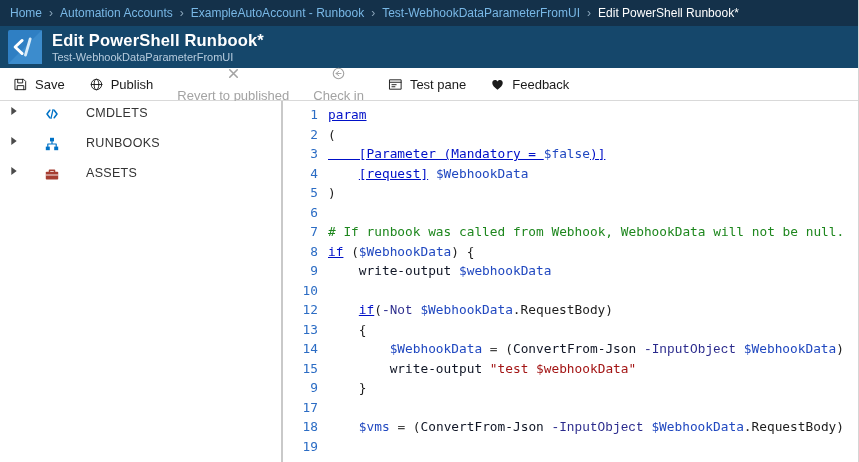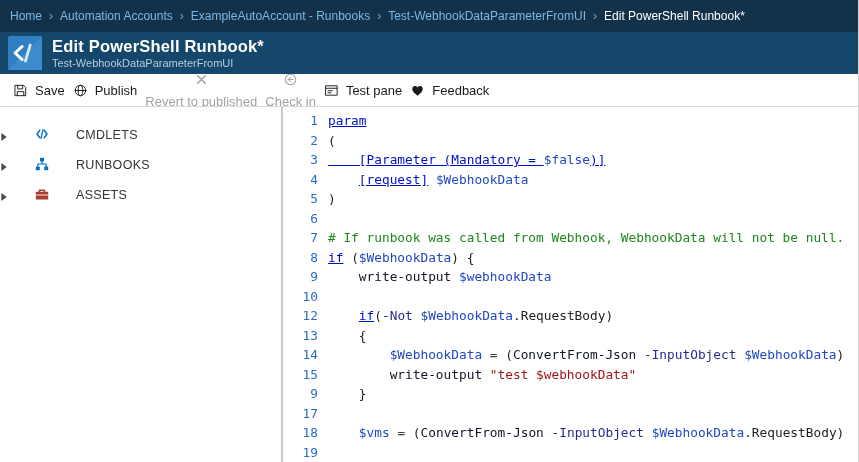--- a/index.html
+++ b/index.html
@@ -6,91 +6,91 @@
   html,body { margin:0; padding:0; }
   body {
     width:859px; height:462px; overflow:hidden; background:#fff;
     font-family:"Liberation Sans", sans-serif;
     -webkit-font-smoothing:antialiased;
   }
   .page { width:859px; height:462px; display:flex; flex-direction:column; border-right:1px solid #d5d5d5; }
 
   
   .topbar {
-    height:32px; flex:none; background:var(--topbar-bg,#14314a);
+    height:26px; flex:none; background:var(--topbar-bg,#14314a);
     display:flex; align-items:center; padding:0 10px; font-size:12px; white-space:nowrap; overflow:hidden;
   }
   .crumb { color:var(--breadcrumb-link,#79b8e6); cursor:pointer; }
   .crumb.current { color:var(--breadcrumb-current,#fff); cursor:default; }
   .crumb-sep { color:var(--breadcrumb-separator,#8aa5ba); margin:0 7px; font-size:12px; }
 
   
   .header {
     height:42px; flex:none; background:var(--header-bg,#15476b);
     display:flex; align-items:center; padding-left:8px;
   }
   .logo { width:34px; height:34px; flex:none; display:block; }
   .logo svg { display:block; }
   .header-text { margin-left:10px; line-height:1.1; }
   .title { font-size:16.5px; font-weight:600; color:#fff; letter-spacing:.2px; }
   .subtitle { font-size:11px; color:#b6cbdd; margin-top:2px; }
 
   
   .toolbar {
     height:33px; flex:none; background:#fff; border-bottom:1px solid #d9d9d9;
-    display:flex; align-items:center; padding-left:13px; gap:8px;
+    display:flex; align-items:center; padding-left:13px; gap:24px;
   }
   .tb-btn {
     background:none; border:0; padding:0; margin:0; font:inherit; font-size:13px;
     display:flex; align-items:center; gap:7px; color:var(--toolbar-text,#1b1b1b); cursor:pointer; white-space:nowrap;
   }
   .tb-btn.disabled { color:var(--toolbar-disabled,#a3a3a3); cursor:default;flex-direction:column; }
   .tb-icon { width:15px; height:15px; display:block; flex:none; }
   .tb-icon svg { display:block; }
 
   
   .main { flex:1; display:flex; overflow:hidden; }
   .sidebar { width:281px; flex:none; background:#fff; padding-top:5px; }
-  .tree-row { height:30px; display:flex; align-items:flex-end; gap:26px; cursor:pointer; }
+  .tree-row { height:30px; display:flex; align-items:flex-start; gap:26px; padding-left:10px; cursor:pointer; }
   .chev { width:8px; height:10px; display:block; flex:none; }
   .chev svg { display:block; }
   .node-icon { width:16px; height:16px; display:block; flex:none; }
   .node-icon svg { display:block; }
   .node-label { font-size:12.5px; color:var(--sidebar-text,#333); letter-spacing:.3px; }
   .splitter { width:2px; flex:none; background:var(--splitter,#c9c9c9); cursor:col-resize; }
 
   
   .editor {
     flex:1; background:#fff; overflow:hidden; padding-top:4px;
     font-family:"DejaVu Sans Mono", monospace; font-size:12.8px;
   }
   .code-line { display:flex; height:19.5px; line-height:19.5px; white-space:pre; }
   .gutter { width:35px; flex:none; text-align:right; color:var(--lineno,#2b6cc4); }
   .code-text { margin-left:10px; white-space:pre; color:var(--tok-pln,#1e1e1e); }
   .tk { white-space:pre; }
   .tk-pln { color:var(--tok-pln,#1e1e1e); }
   .tk-k   { color:var(--tok-k,#0010c8);text-decoration:underline; }
   .tk-v   { color:var(--tok-v,#2048c0); }
   .tk-c   { color:var(--tok-c,#101626); }
-  .tk-p   { color:var(--tok-p,#2a2a8c); }
+  .tk-p   { color:var(--tok-p,#2a2a8c);font-family:Liberation Mono, monospace; }
   .tk-s   { color:var(--tok-s,#a31515); }
   .tk-m   { color:var(--tok-m,#1e871e);margin-top:8px; }
   .tk-o   { color:var(--tok-o,#444444); }
 </style>
 </head>
 <body>
 
 <div class="page">
 
   <div class="topbar" id="breadcrumb">
       <span class="crumb">Home</span>
       <span class="crumb-sep">›</span>
       <span class="crumb">Automation Accounts</span>
       <span class="crumb-sep">›</span>
-      <span class="crumb">ExampleAutoAccount - Runbooks</span>
+      <span class="crumb">ExampleAutoAccount - Runbook</span>
       <span class="crumb-sep">›</span>
       <span class="crumb">Test-WebhookDataParameterFromUI</span>
       <span class="crumb-sep">›</span>
       <span class="crumb current">Edit PowerShell Runbook*</span>
     </div>
 
   <div class="header">
     <span class="logo">
         <svg viewBox="0 0 36 36" width="34" height="34">
           <rect width="36" height="36" rx="2" fill="var(--logo-bg)"></rect>

